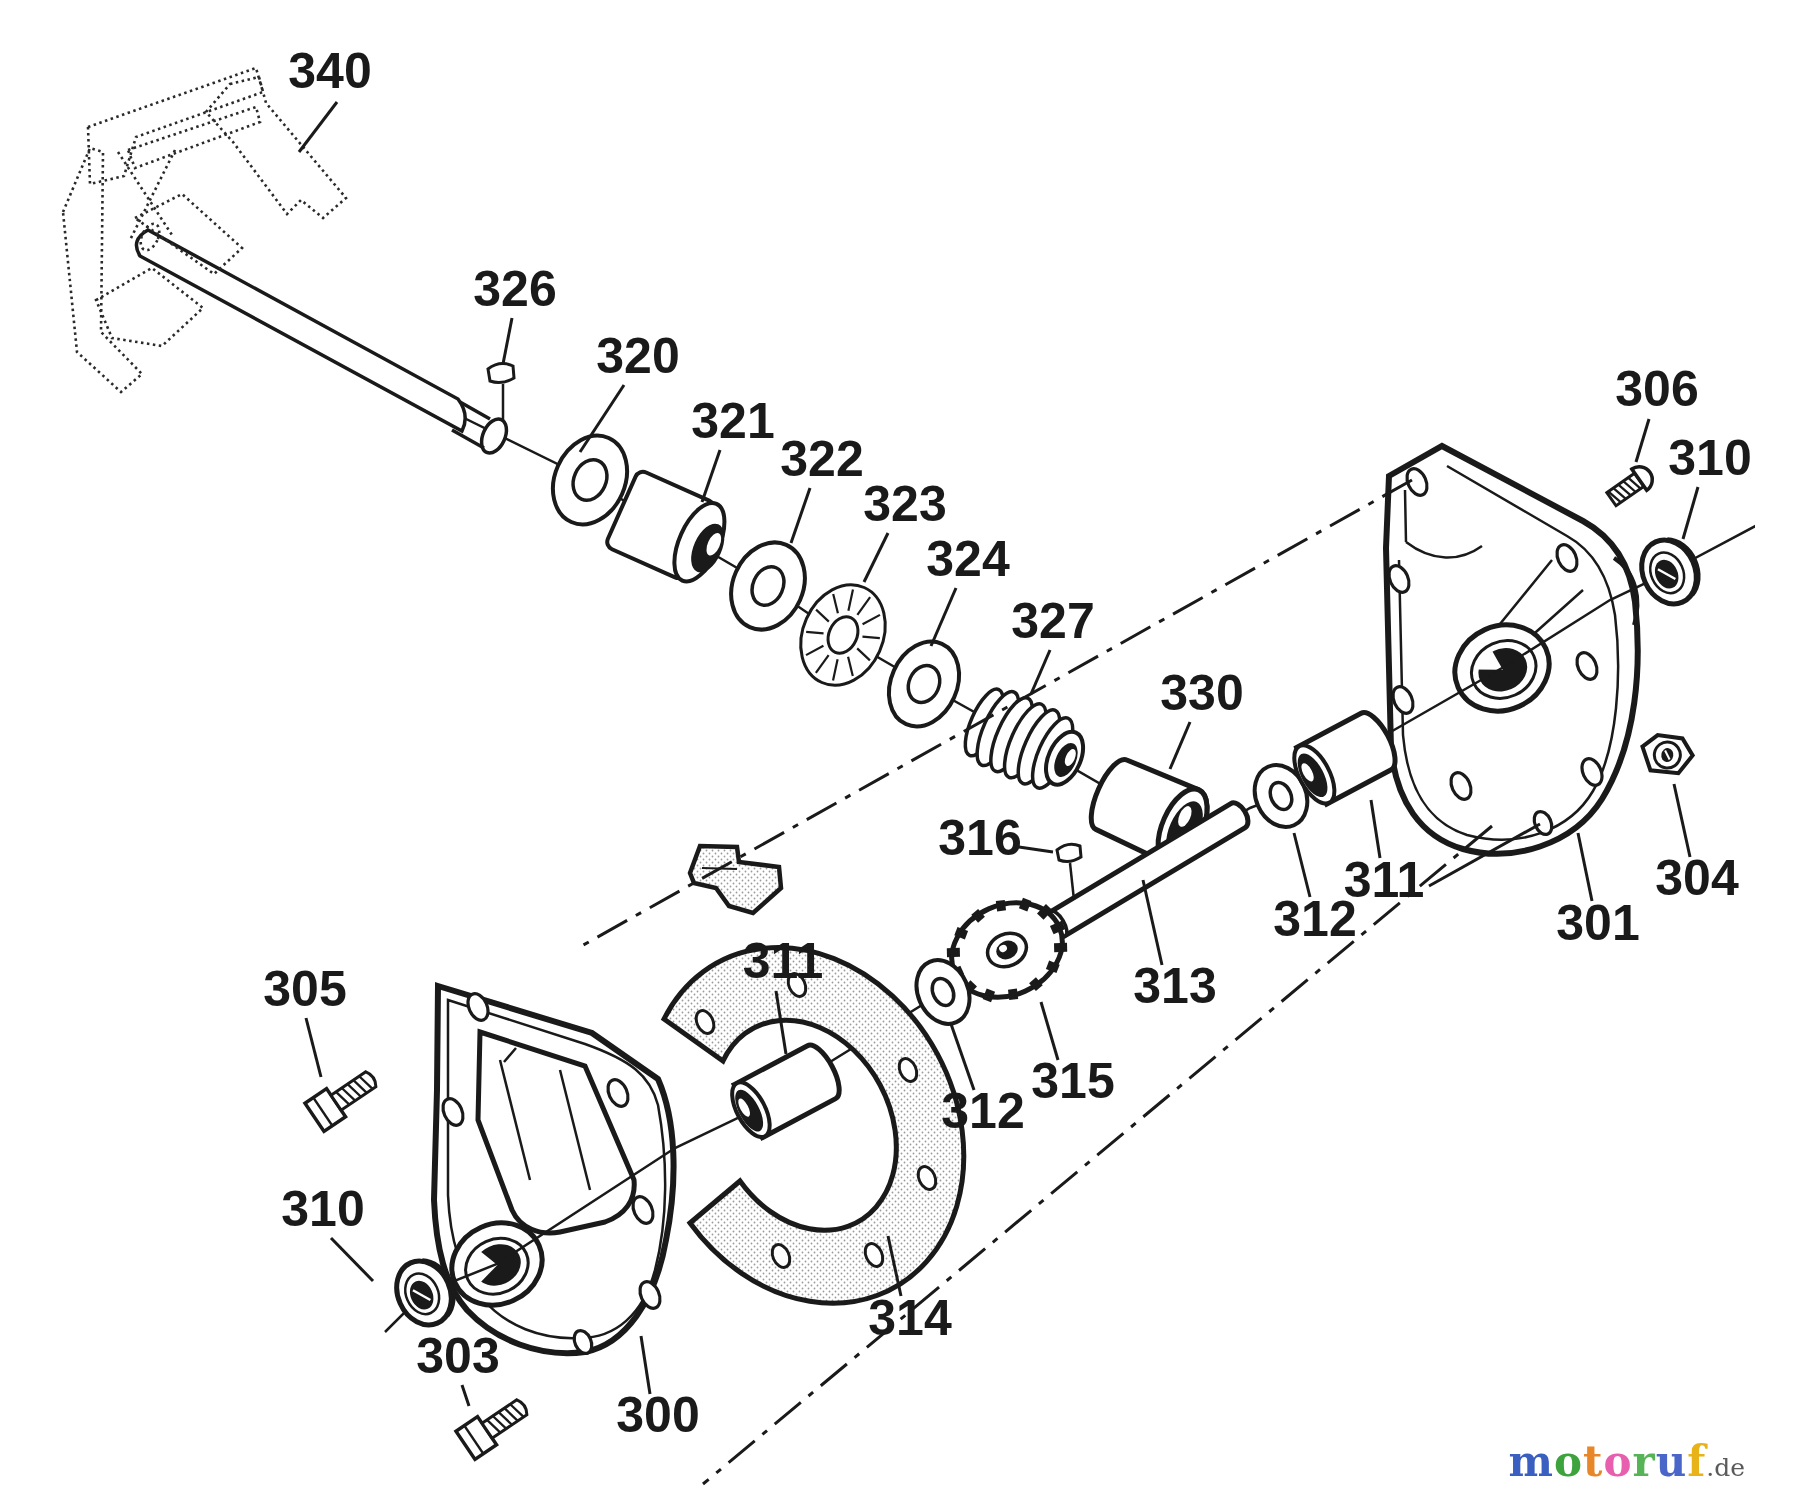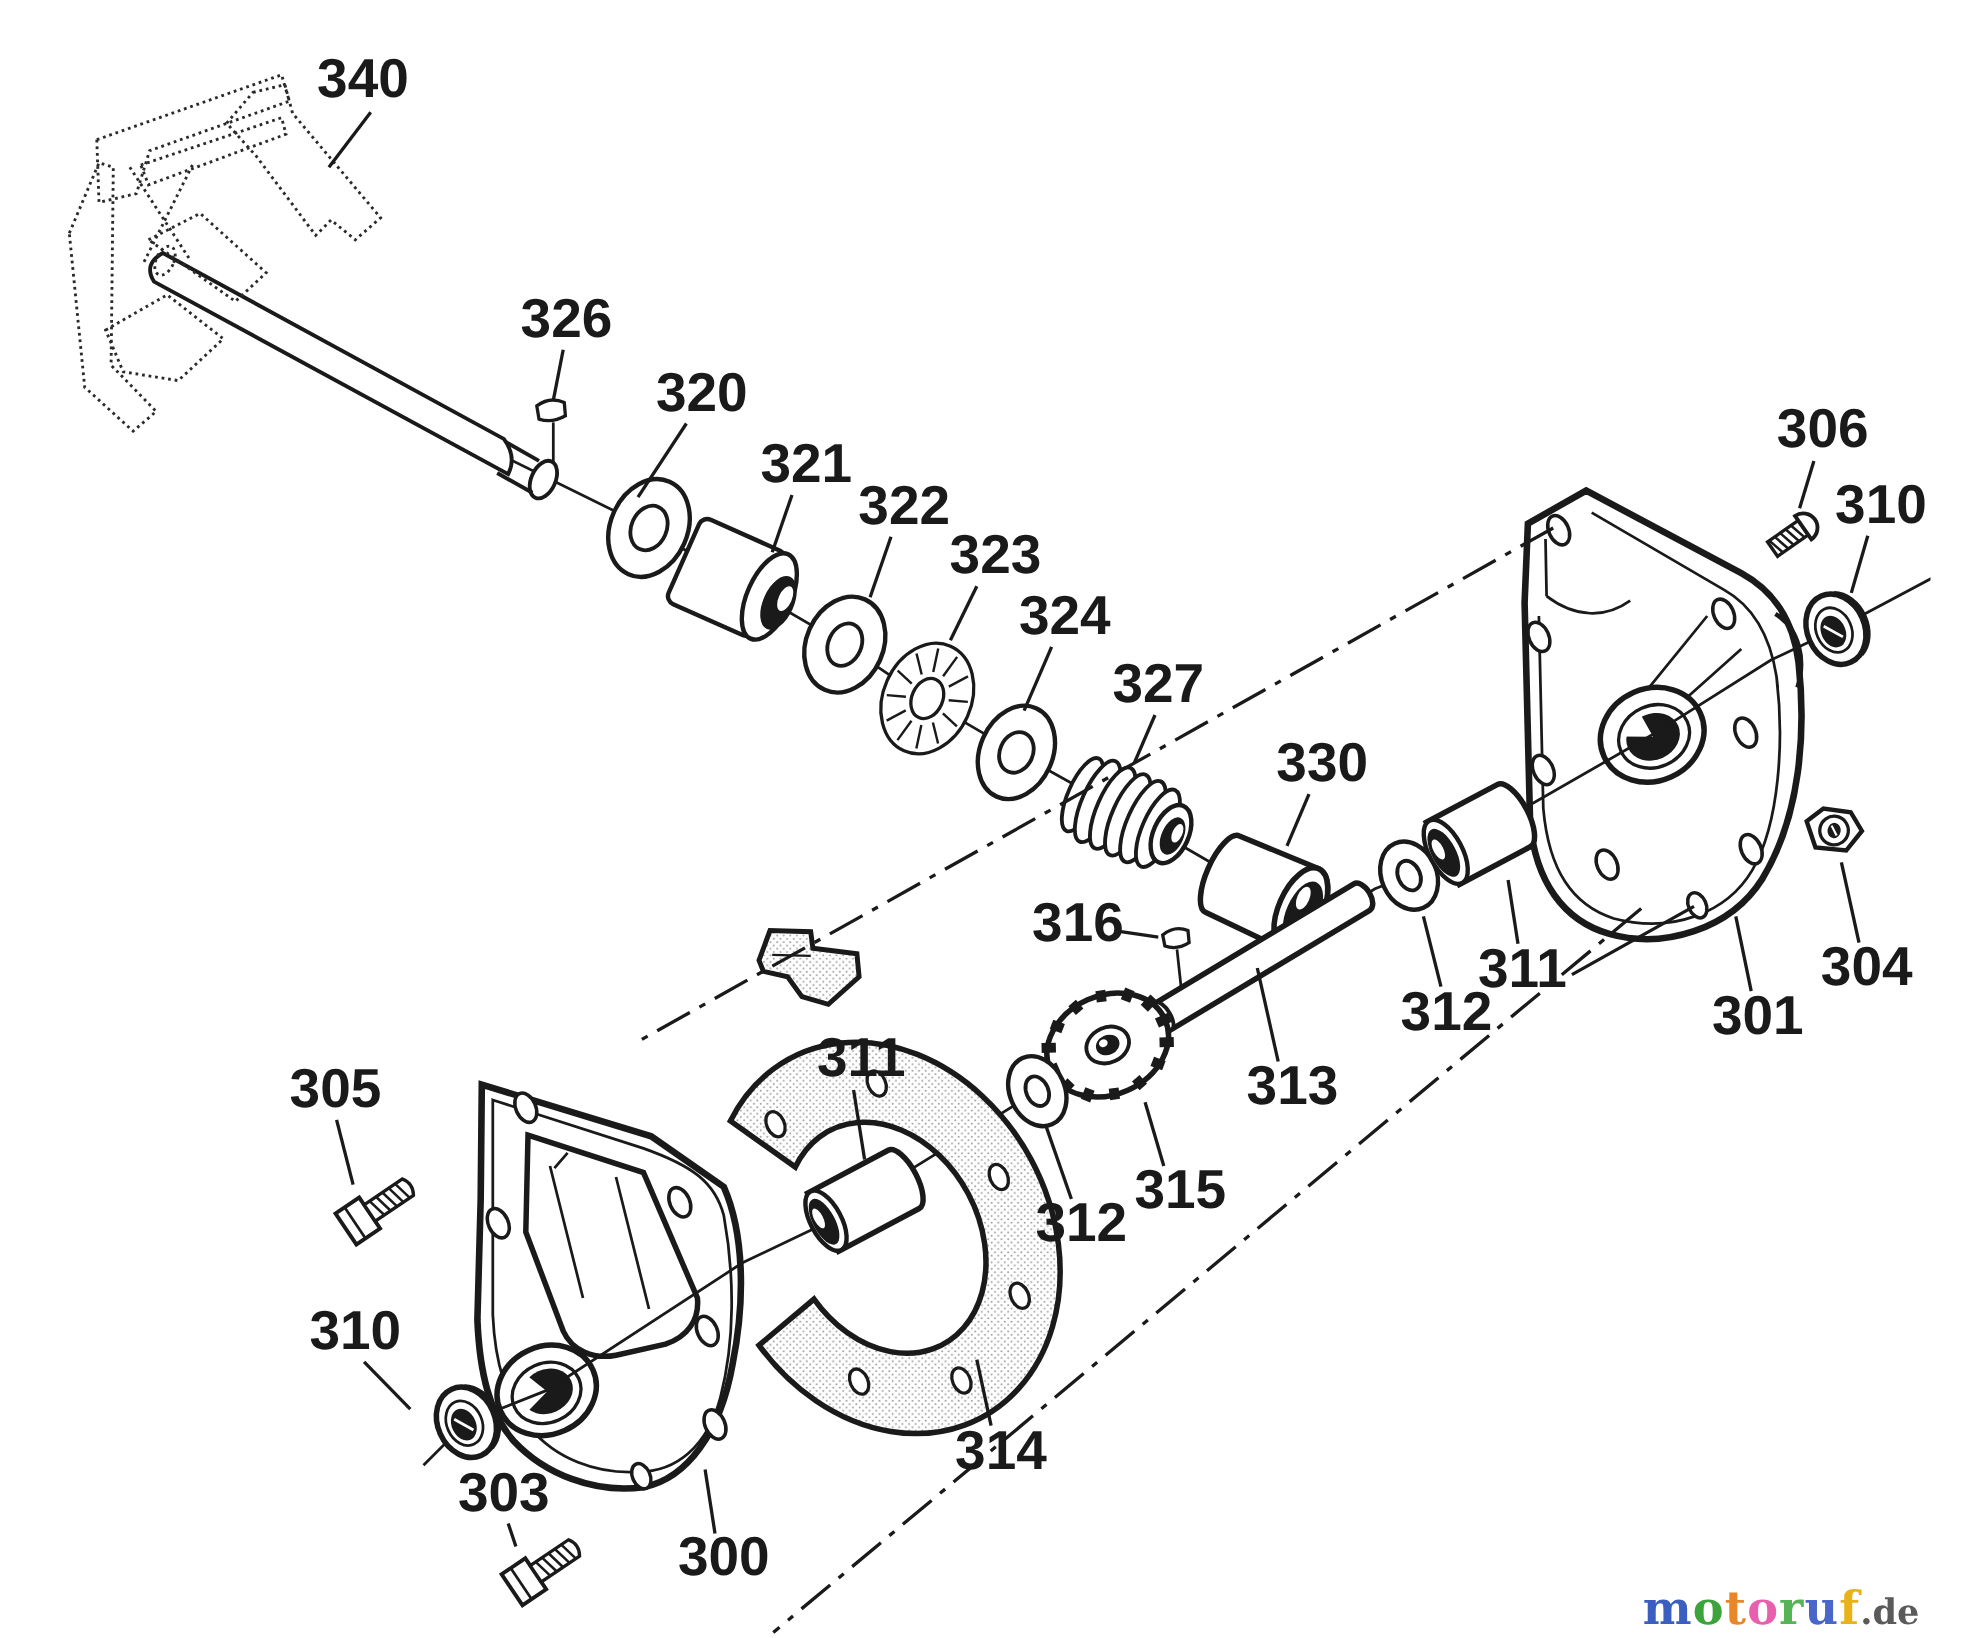--- a/index.html
+++ b/index.html
@@ -3,21 +3,21 @@
 <meta charset="utf-8">
 <style>
   html,body{margin:0;padding:0;background:#ffffff;}
   .canvas{position:relative;width:1755px;height:1489px;background:#ffffff;overflow:hidden;
           font-family:"Liberation Sans",sans-serif;}
   svg{position:absolute;left:0;top:0;}
   .part-label{font-family:"Liberation Sans",sans-serif;font-weight:bold;}
   #watermark{position:absolute;right:10px;bottom:6px;
              font-family:"DejaVu Serif",serif;font-weight:bold;font-size:42px;line-height:1;
              letter-spacing:1px;user-select:none;}
-  #watermark .suffix{font-size:32px;font-weight:bold;letter-spacing:0;}
+  #watermark .suffix{font-size:25px;font-weight:normal;letter-spacing:0;}
 </style>
 </head>
 <body>
 
 <div class="canvas">
 <svg width="1800" height="1489" viewBox="0 0 1800 1489">
   <defs>
     <pattern id="stip" patternUnits="userSpaceOnUse" width="6" height="6">
       <rect width="6" height="6" fill="#ffffff"></rect>
       <circle cx="1.5" cy="1.5" r="0.9" fill="#9b9b9b"></circle>

